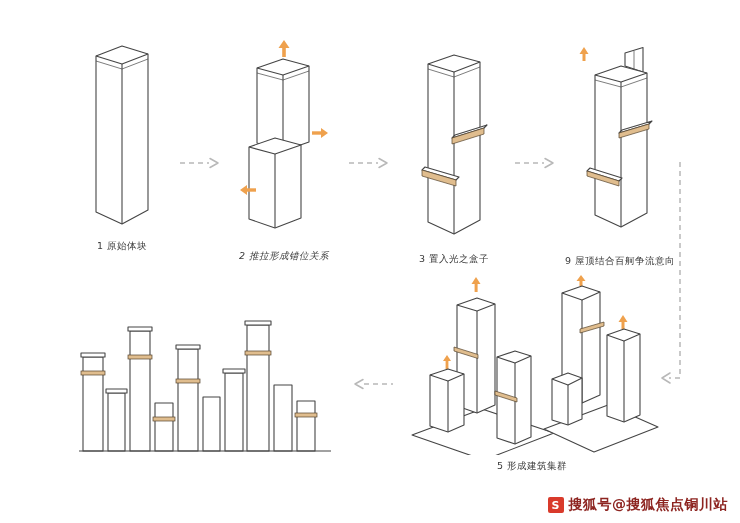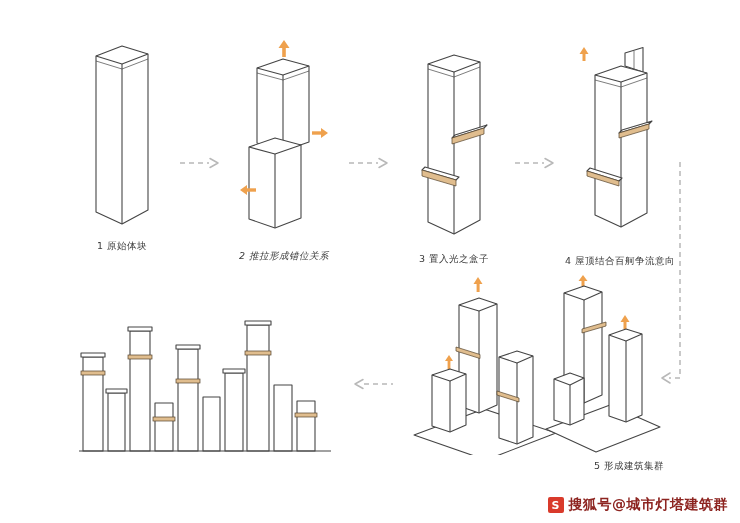--- a/index.html
+++ b/index.html
@@ -106,24 +106,24 @@
       </g>
       <g>
         <path class="s-ln" d="M44,88 L47,85 L77,76 L74,79 Z"></path>
         <path class="s-slot" d="M44,88 L74,79 L74,84 L44,93 Z"></path>
       </g>
       <g>
         <path class="s-ln" d="M12,126 L44,136 L47,133 L15,123 Z"></path>
         <path class="s-slot" d="M12,126 L44,136 L44,141 L12,131 Z"></path>
       </g>
     </svg>
-    <div class="caption">4 屋顶结合百舸争流意向</div>
-  </div>
-
-  <div class="step" style="left:400px;top:275px;width:264px;align-items:flex-end;">
+    <div class="caption">9 屋顶结合百舸争流意向</div>
+  </div>
+
+  <div class="step" style="left:400px;top:275px;width:264px;">
     <svg width="260" height="180" viewBox="0 -14 260 180">
       <g>
         <path class="s-ln" d="M10,146 L80,120 L152,144 L82,171 Z"></path>
         <path class="s-ln" d="M142,140 L206,116 L256,138 L192,163 Z"></path>
       </g>
       <g>
         <polygon class="s-acc" points="74,-12 69.5,-5 78.5,-5"></polygon>
         <rect class="s-acc" x="72.6" y="-5" width="3" height="8"></rect>
         <path class="s-ln" d="M55,16 L75,9 L93,15 L93,116 L75,124 L55,117 Z"></path>
         <path class="s-open" d="M55,16 L75,22 L93,15"></path>
@@ -218,16 +218,16 @@
     <line class="s-dash" x1="24" y1="220" x2="13" y2="220"></line>
     <polyline class="s-head" points="14,215 6,220 14,225"></polyline>
   </svg>
   <svg class="conn" style="left:351px;top:377px;" width="44" height="14" viewBox="0 0 44 14">
     <polyline class="s-head" points="12,2.5 4,7 12,11.5"></polyline>
     <line class="s-dash" x1="13" y1="7" x2="42" y2="7"></line>
   </svg>
 
   <div class="watermark">
     <span class="wm-logo">S</span>
-    <span class="wm-text">搜狐号@城市灯塔建筑群</span>
+    <span class="wm-text">搜狐号@搜狐焦点铜川站</span>
   </div>
 
 </div>
 
 </body></html>

